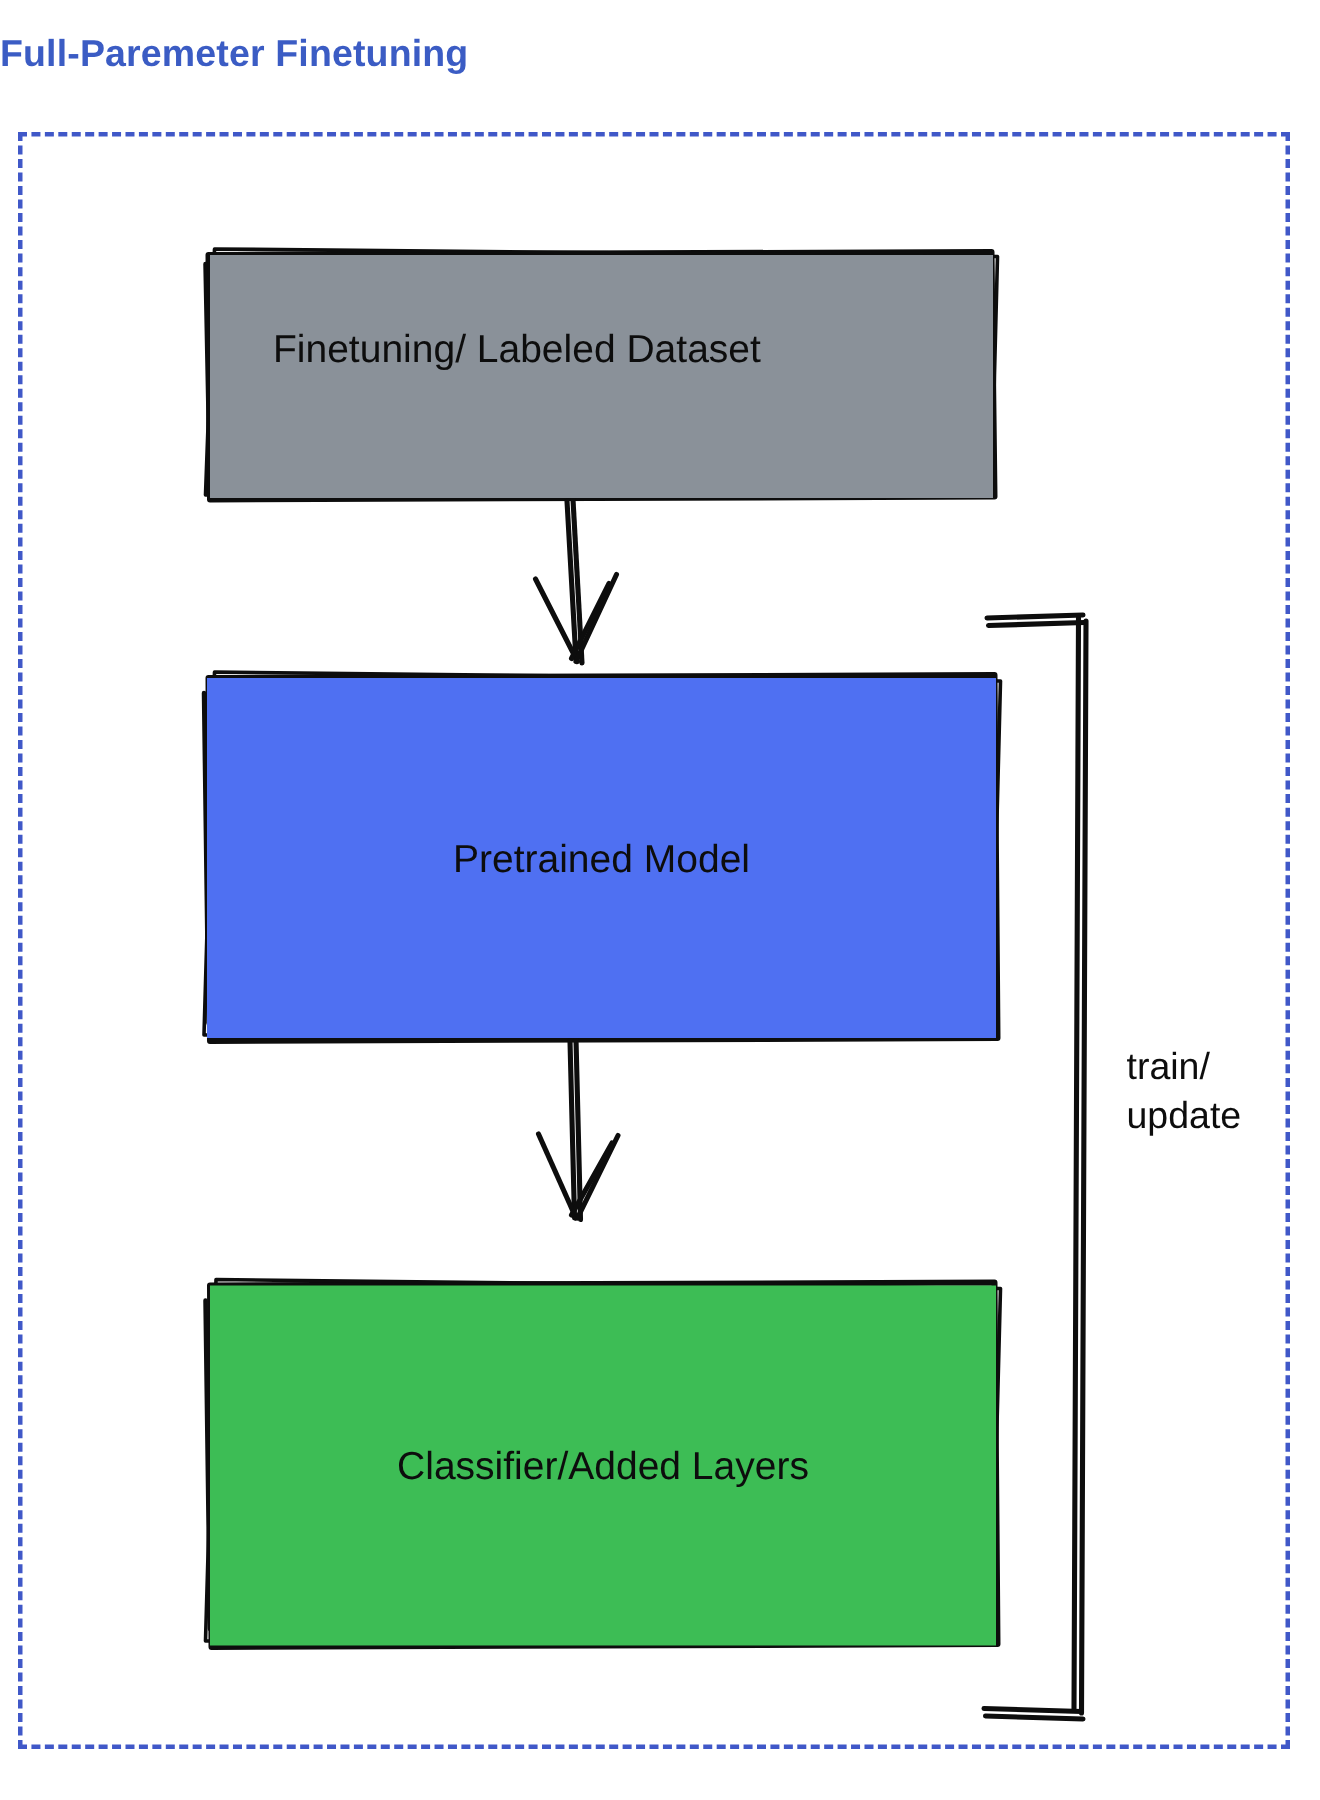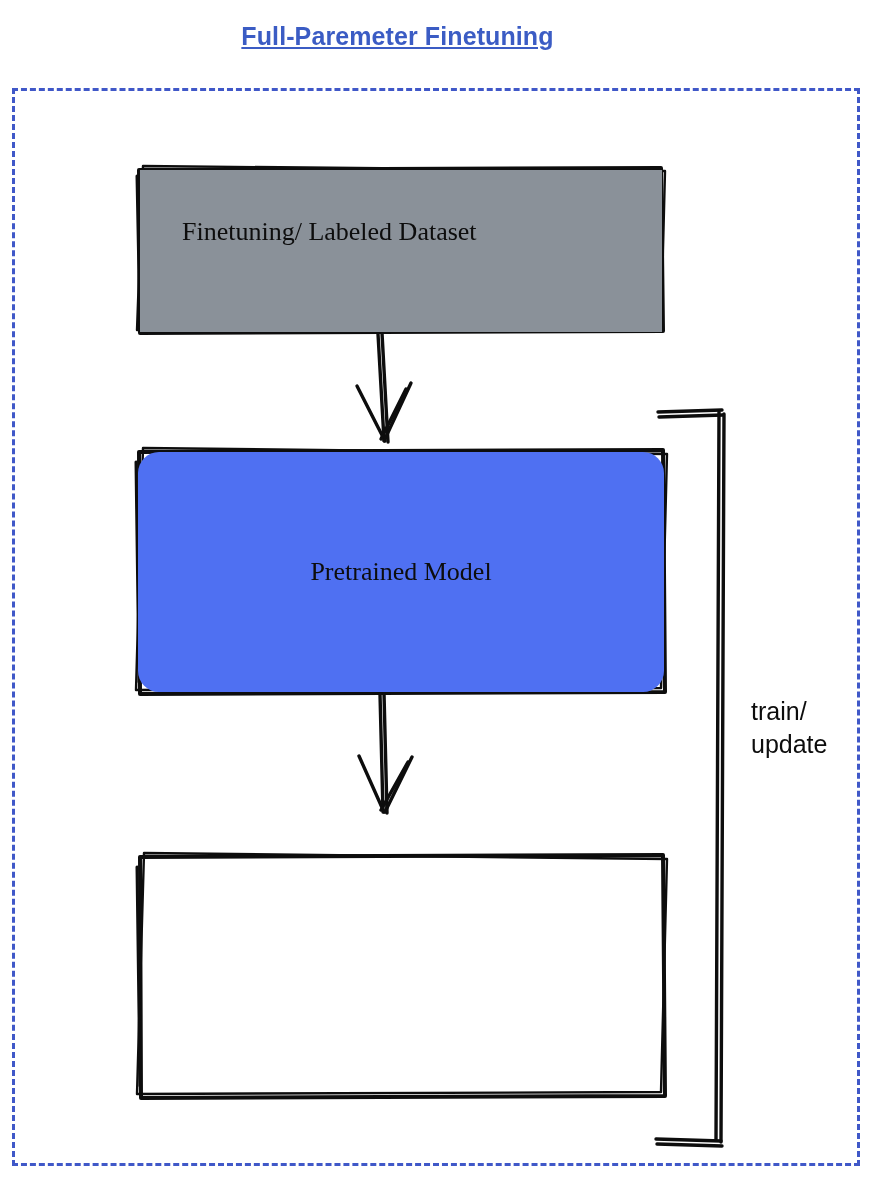--- a/index.html
+++ b/index.html
@@ -19,27 +19,25 @@
     background: #ffffff;
     overflow: hidden;
   }
 
   
   #diagram-title {
     position: absolute;
     left: 0;
     top: 22px;
     width: 795px;
-    text-align: center;
     font-size: 25px;
     font-weight: bold;
     color: #3b5cc4;
     letter-spacing: 0.1px;
     white-space: nowrap;
-    text-decoration: underline;
   }
 
   
   #dashed-frame {
     position: absolute;
     left: 12px;
     top: 88px;
     width: 848px;
     height: 1078px;
     border: 3px dashed #4058c8;
@@ -65,41 +63,39 @@
     align-items: center;
     justify-content: center;
   }
   .node-label {
     font-size: 26px;
     color: #0d0d0d;
     font-weight: 400;
     text-align: center;
     white-space: nowrap;
     line-height: 1.1;
-    font-family: Liberation Serif, serif;
   }
 
   #node-dataset {
     left: 140px;
     top: 170px;
     width: 522px;
     height: 162px;
     background: #8a9199;
     justify-content: flex-start;
     padding-left: 42px;
     align-items: flex-start;
     padding-top: 48px;
   }
   #node-pretrained {
     left: 138px;
     top: 452px;
     width: 526px;
     height: 240px;
     background: #4f70f2;
-    border-radius: 21px;
   }
   #node-classifier {
     left: 140px;
     top: 857px;
     width: 524px;
     height: 240px;
     background: #3dbd55;
   }
 
   
@@ -175,17 +171,20 @@
   </svg>
 
   <div class="node" id="node-dataset">
     <span class="node-label">Finetuning/ Labeled Dataset</span>
   </div>
 
   <div class="node" id="node-pretrained">
     <span class="node-label">Pretrained Model</span>
   </div>
 
+  <div class="node" id="node-classifier">
+    <span class="node-label">Classifier/Added Layers</span>
+  </div>
 
   <div id="loop-label">train/
 update</div>
 
 </div>
 
 </body></html>

